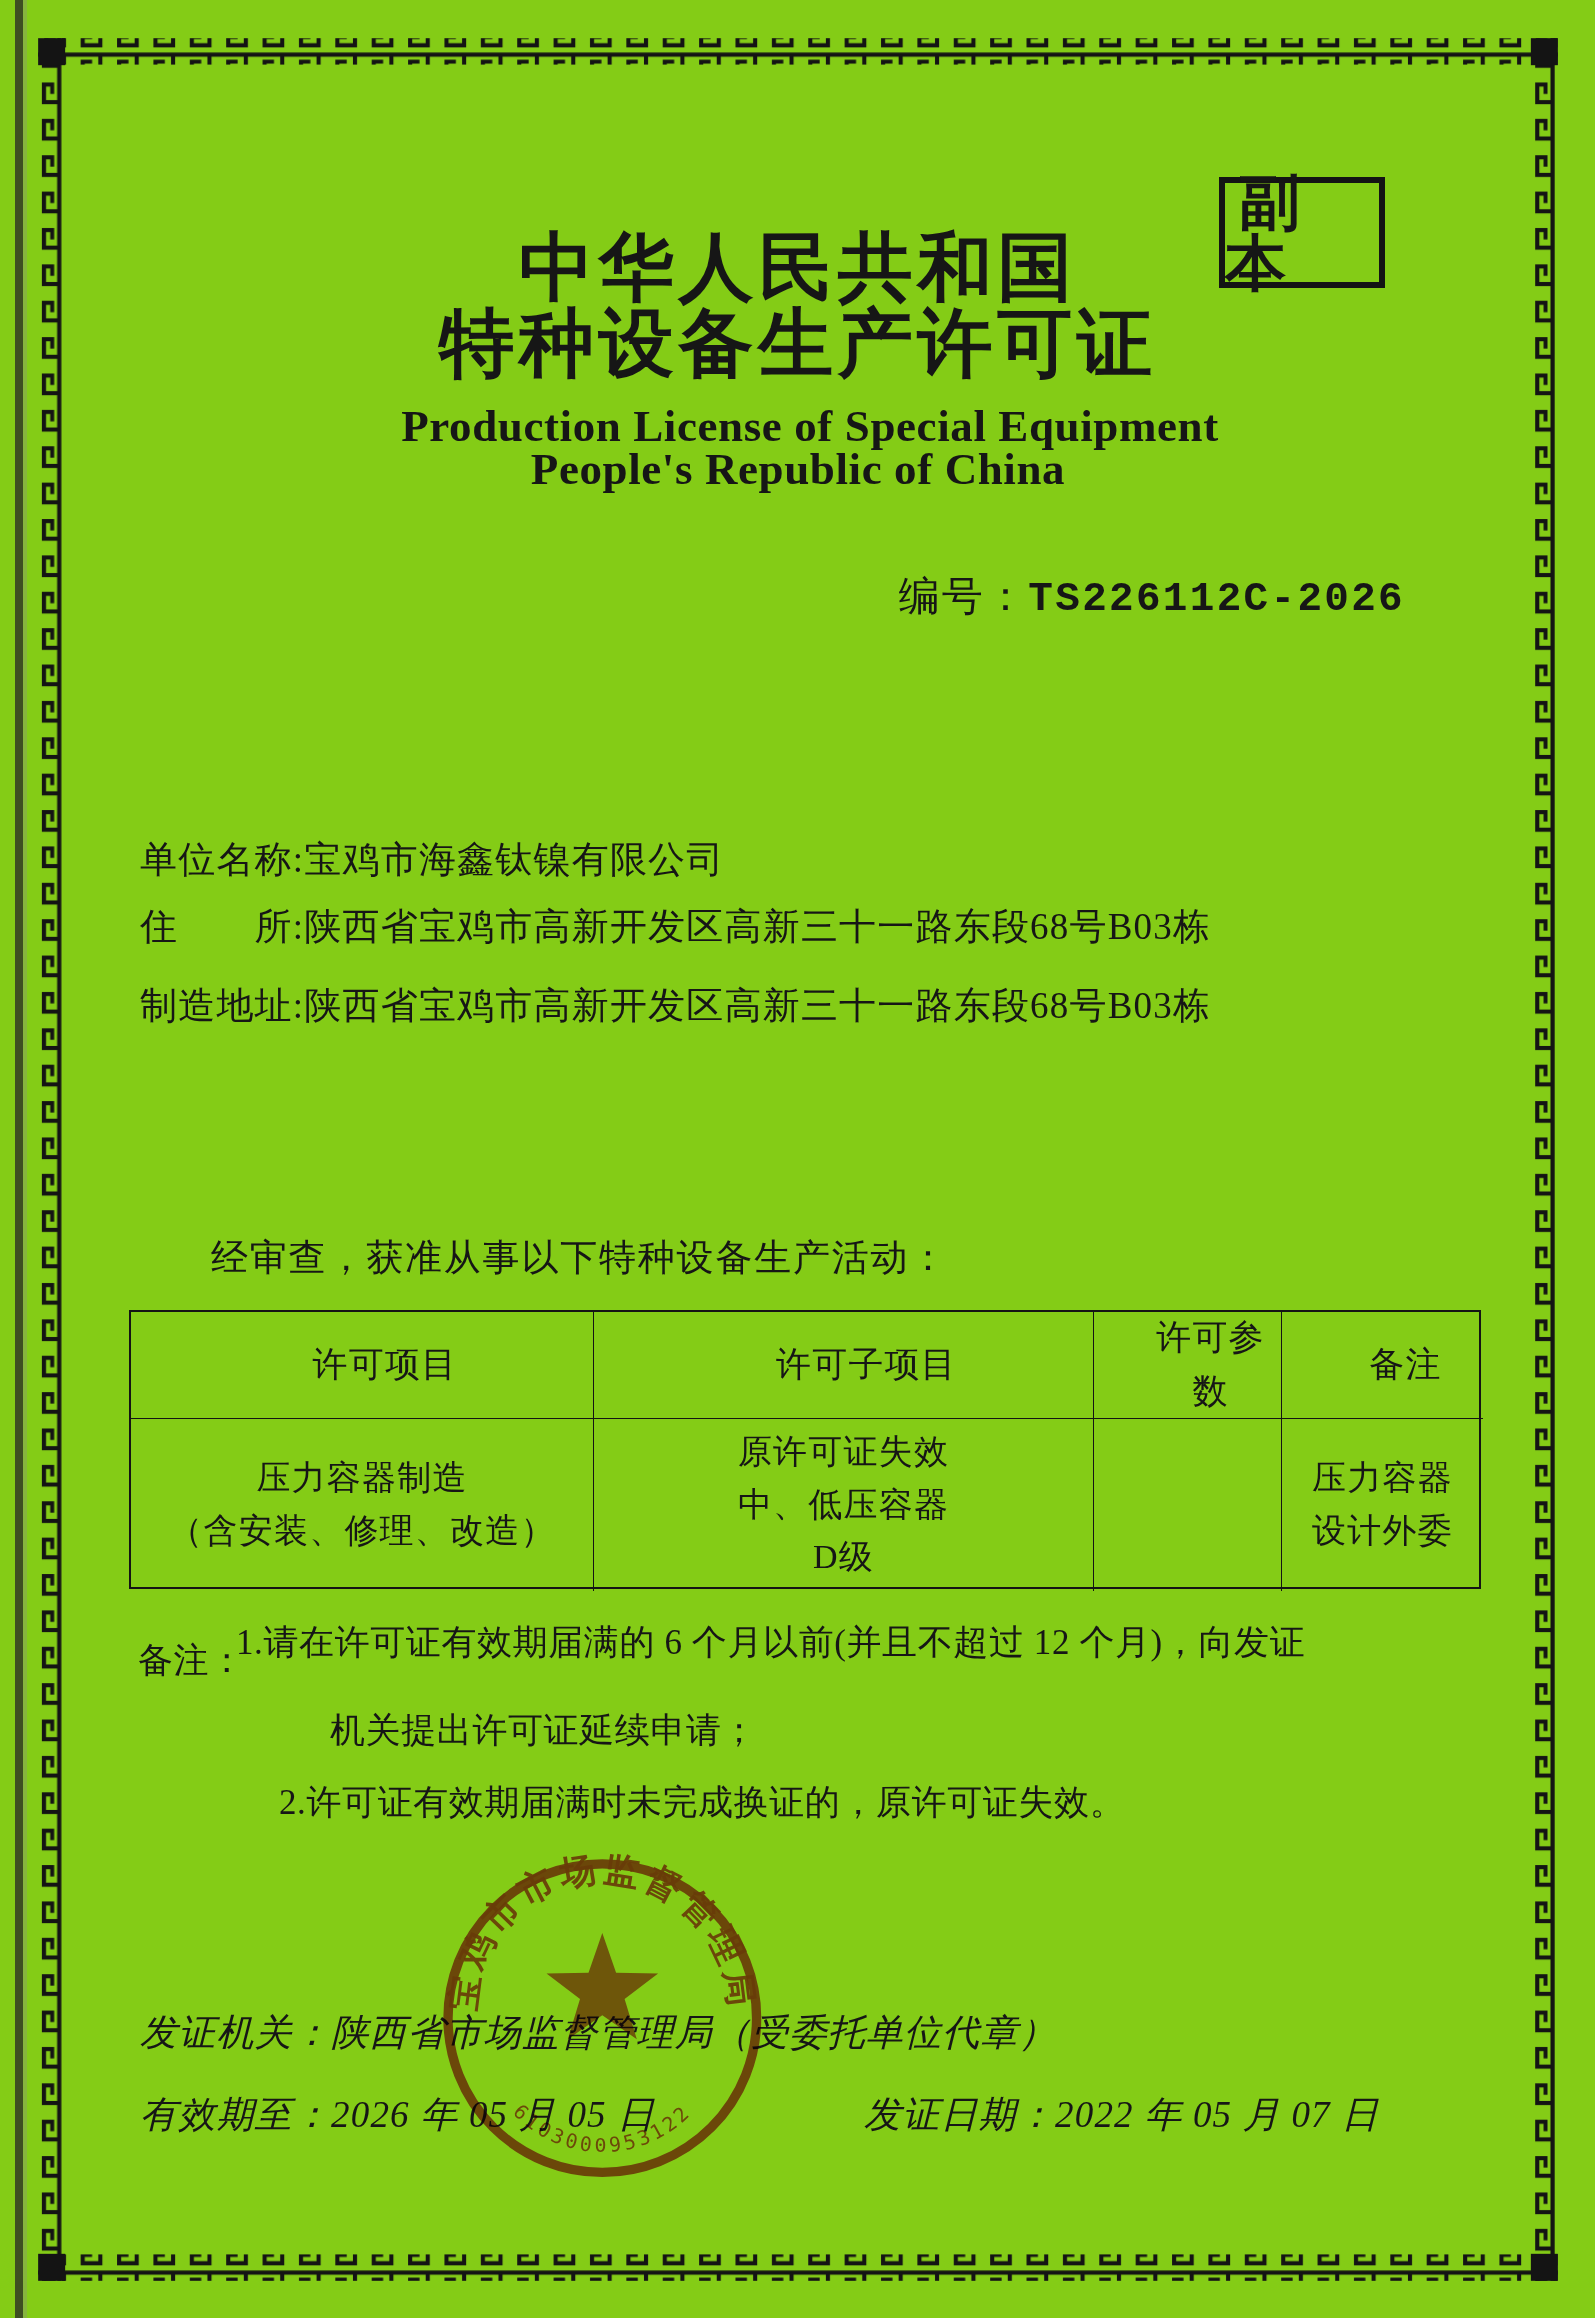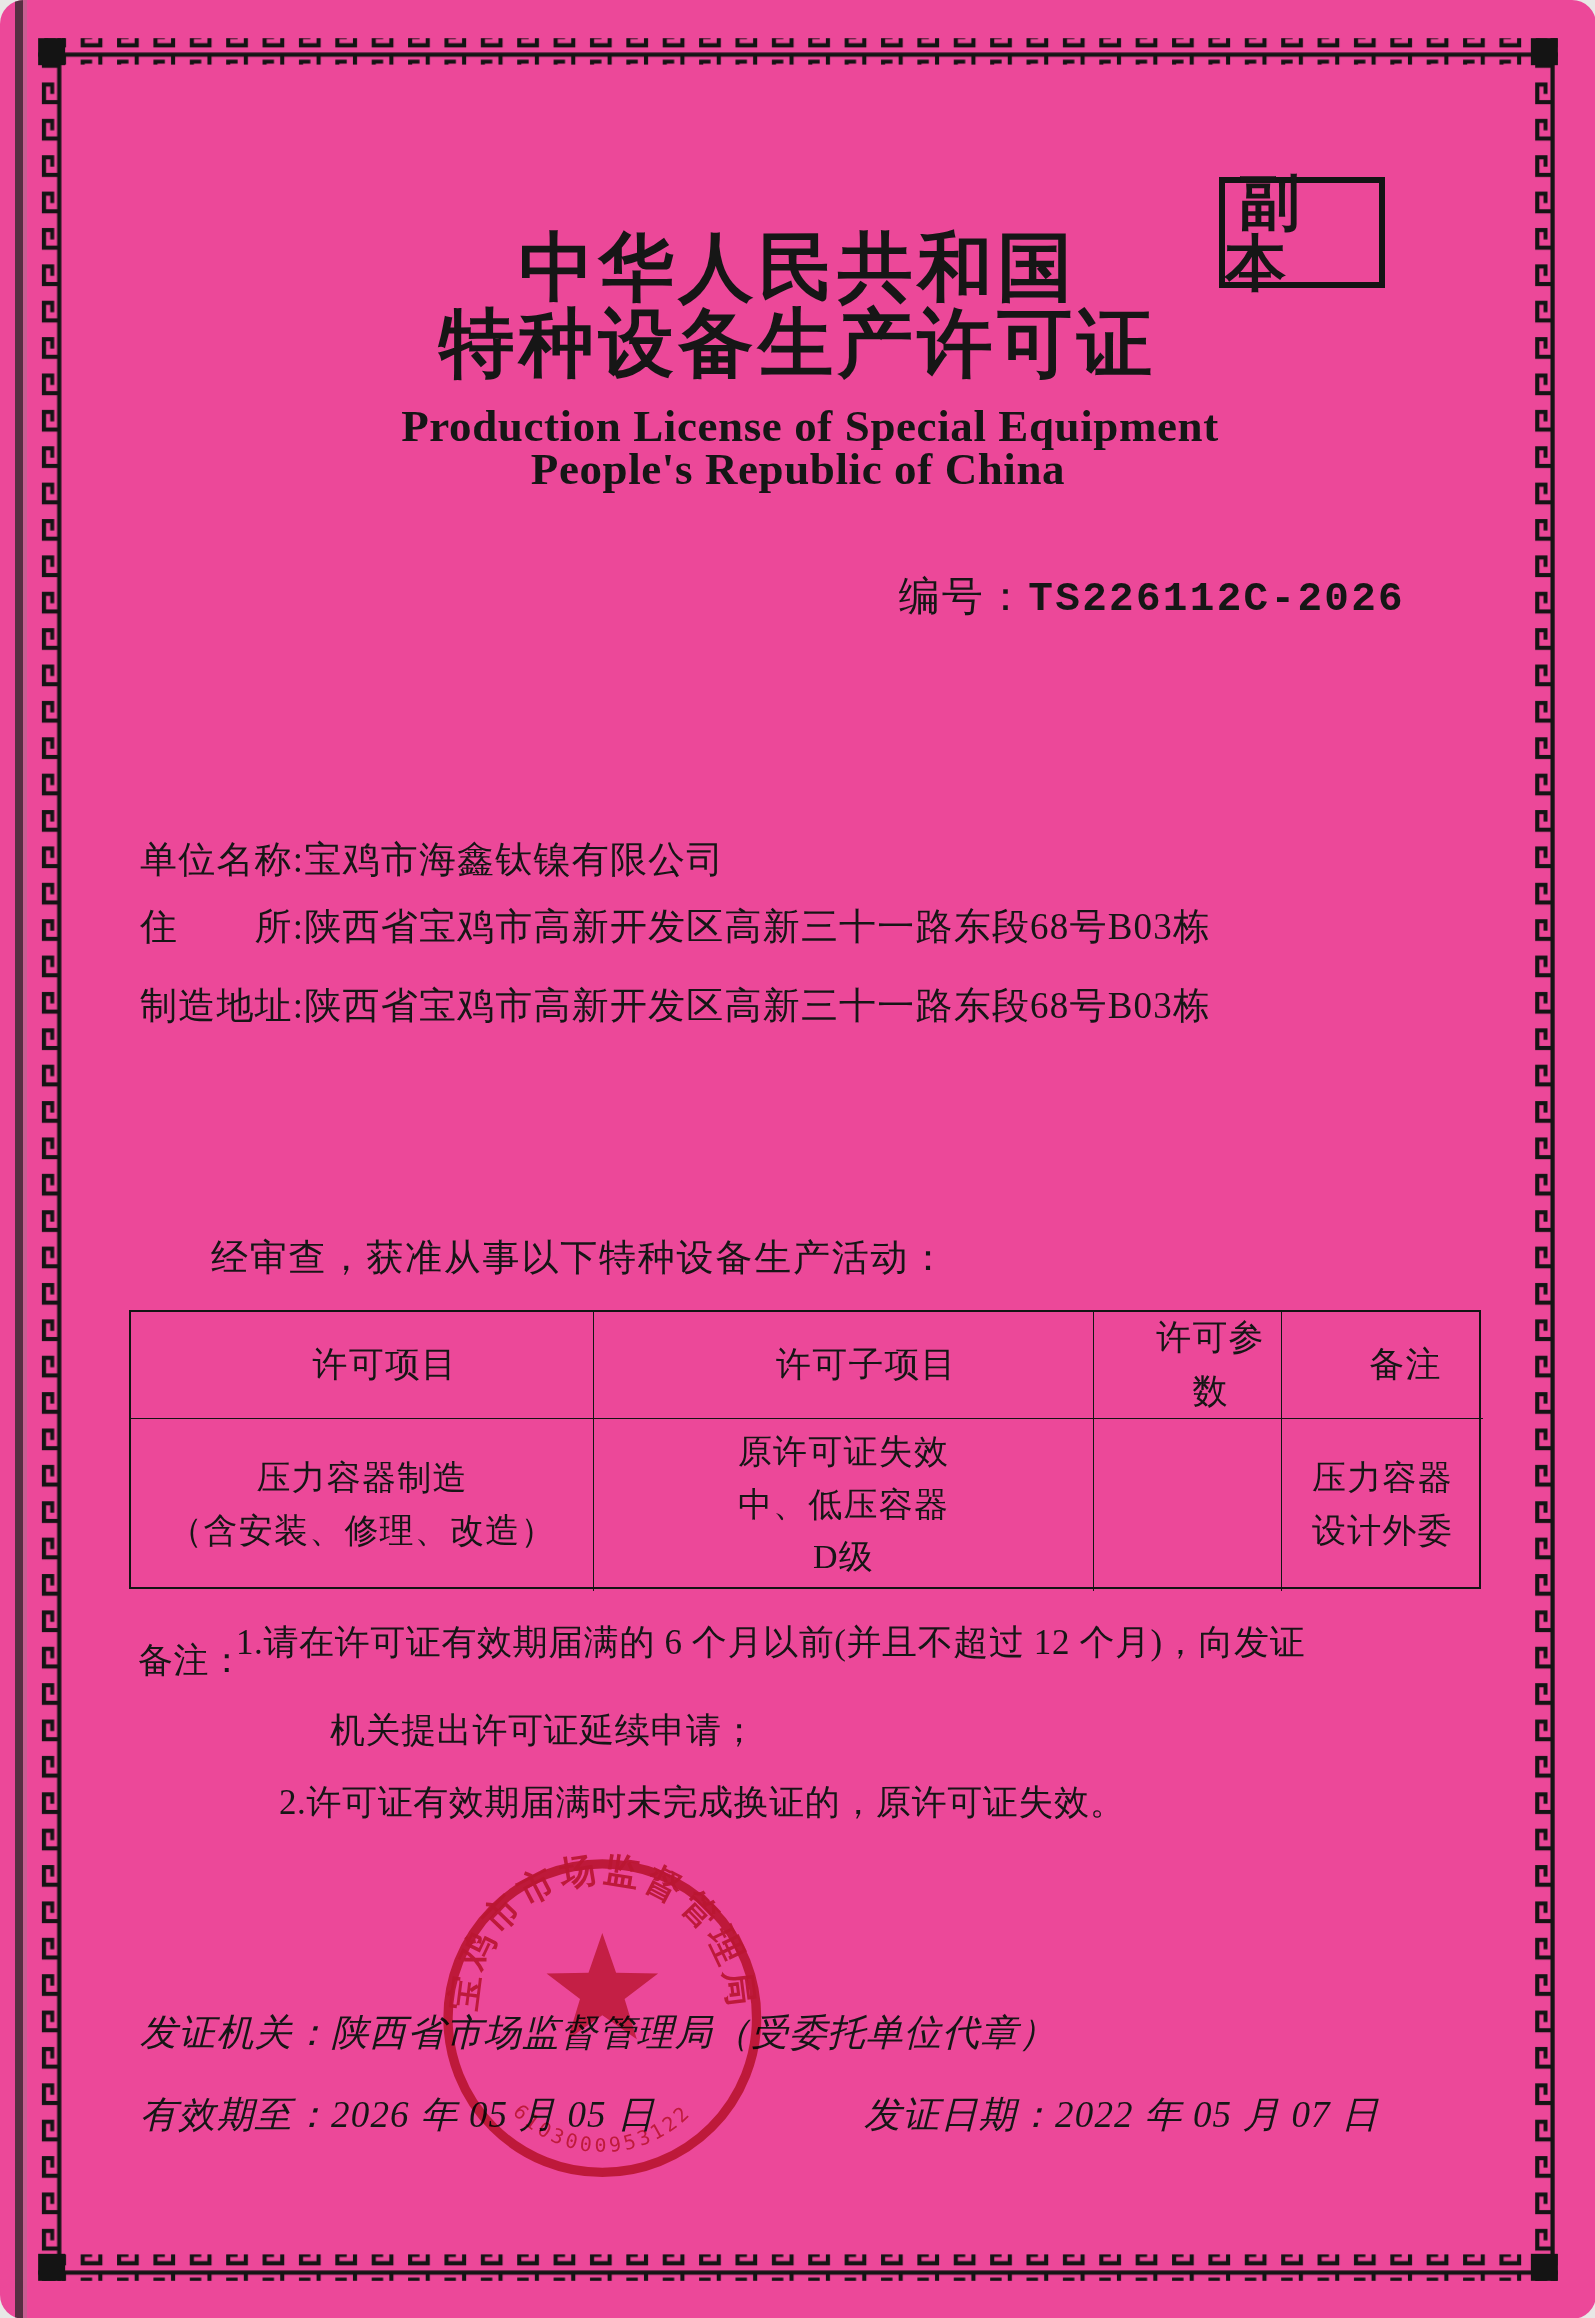--- a/index.html
+++ b/index.html
@@ -1,21 +1,20 @@
 <!DOCTYPE html>
 <html style="font-size:9.4px"><head>
 <meta charset="utf-8">
 <style>
   html,body{margin:0;padding:0;background:#e8e8e6;}
   .page{
     position:relative;width:1596px;height:2319px;
-    background:#ec4899;overflow:hidden;
+    background:#84cc16;overflow:hidden;
     font-family:"Liberation Serif","DejaVu Serif",serif;
     color:#161616;
-    border-radius:24px;
   }
   .abs{position:absolute;}
   
   .scan-edge-left{left:15.3px;top:0;width:7.6px;height:2319px;background:#262626;opacity:.75;}
   .scan-edge-left2{left:23px;top:0;width:3.5px;height:2319px;background:#8a8a88;opacity:.35;}
   
   .title-cn{left:0;width:1596px;text-align:center;font-weight:700;letter-spacing:4.7px;font-size:75px;line-height:1;}
   .t1{top:230px;}
   .t2{top:306px;}
   .title-en{left:0;width:1596px;text-align:center;font-weight:700;font-size:45px;line-height:1;letter-spacing:0.6px;}

